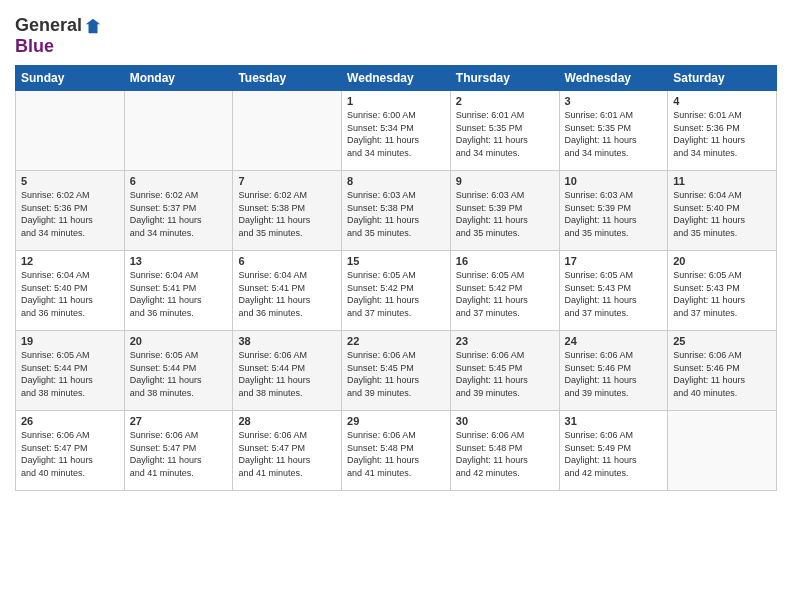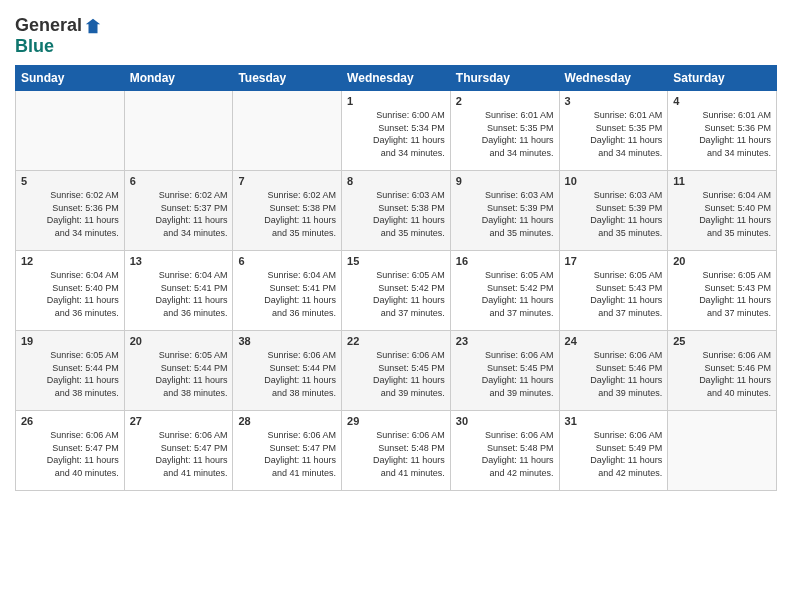--- a/index.html
+++ b/index.html
@@ -74,40 +74,39 @@
     .day-num {
       font-weight: bold;
       font-size: 11px;
       margin-bottom: 2px;
       display: block;
     }
     .day-info {
       font-size: 9px;
       line-height: 1.4;
       color: #333;
-      text-align: right;
     }
     .empty-cell {
       background: #f9f9f9;
     }
   </style>
 </head>
 <body>
 
 <div class="container">
   <div class="header-row">
     <div class="logo">
       <div>
         <div style="display:flex;align-items:center;">
           <span class="logo-general" style="font-size:18px;font-weight:bold;color:#333;">General</span>
           <svg class="logo-icon" viewBox="0 0 20 20" width="20" height="20">
             <polygon points="10,2 18,8 15,8 15,18 5,18 5,8 2,8" fill="#1a5fa8"></polygon>
           </svg>
         </div>
-        <span class="logo-blue" style="font-size:18px;font-weight:bold;color:#0f766e;">Blue</span>
+        <span class="logo-blue" style="font-size:18px;font-weight:bold;color:#701a75;">Blue</span>
       </div>
     </div>
     <div class="title-block">
       <div class="calendar-title"></div>
       <div class="calendar-subtitle"></div>
     </div>
   </div>
 
   <table>
     <thead>

